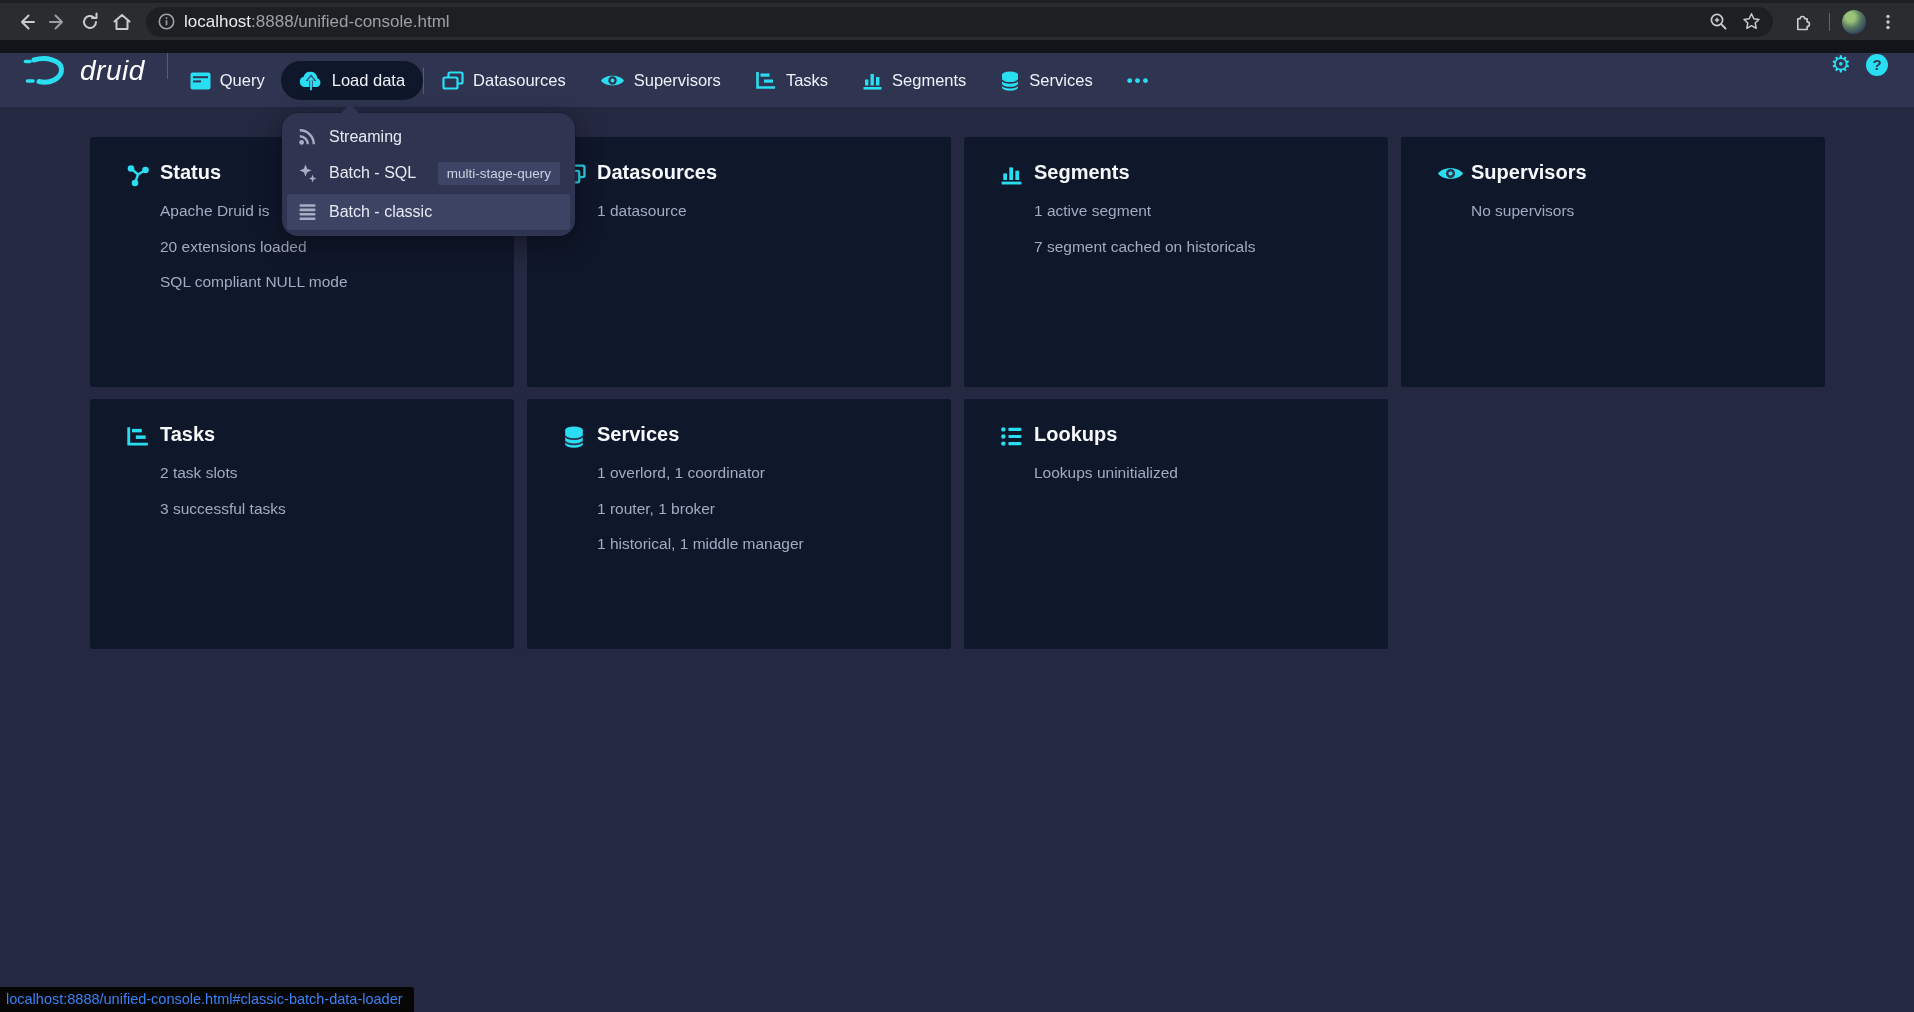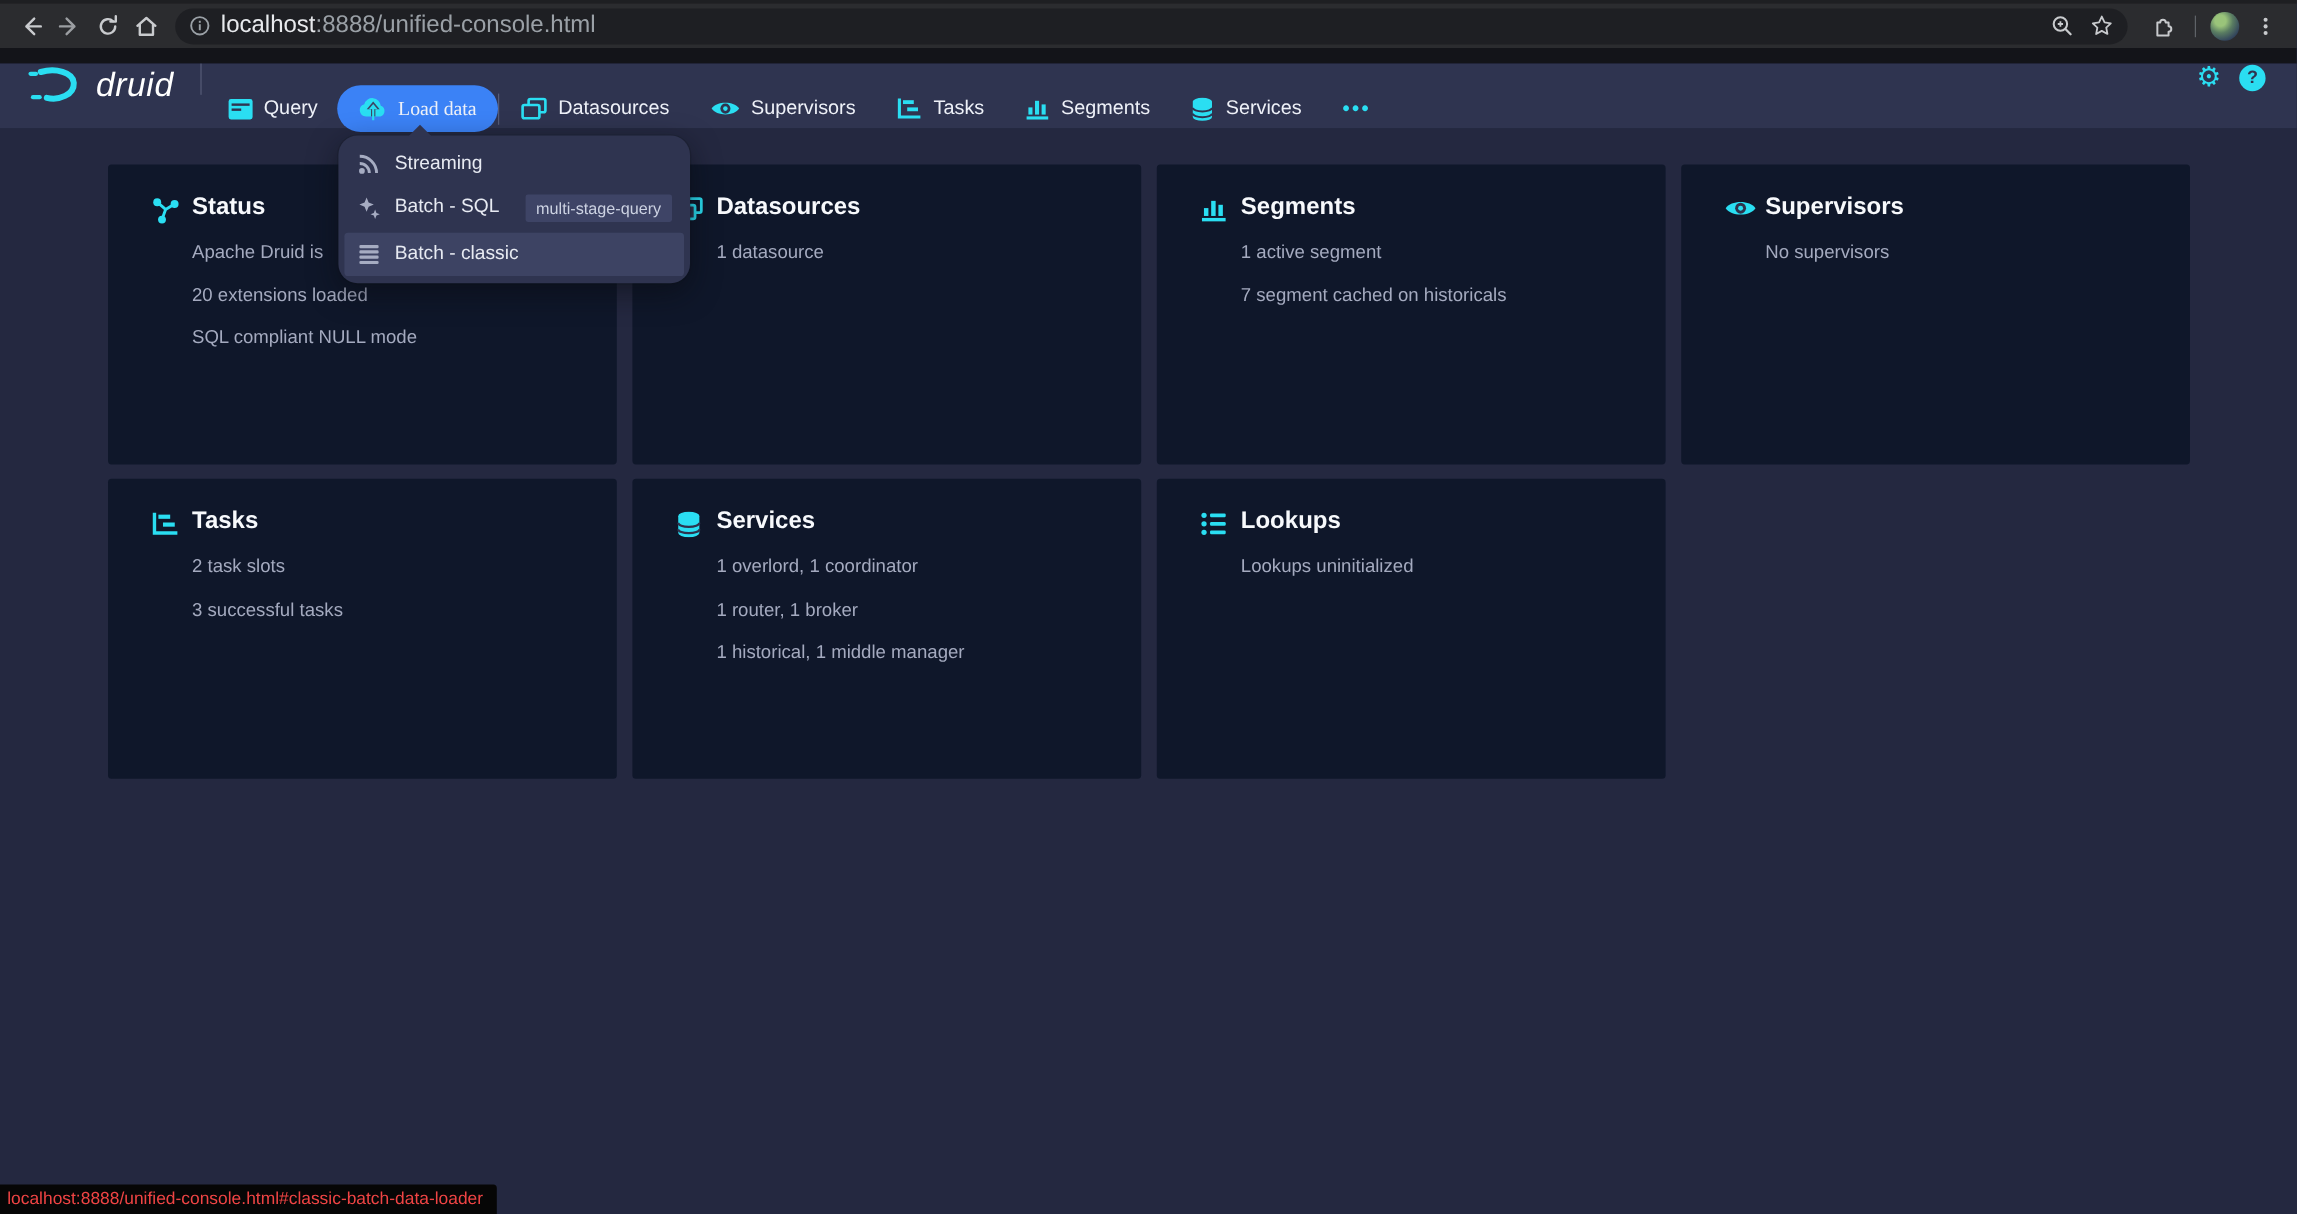--- a/index.html
+++ b/index.html
@@ -6,37 +6,37 @@
   html,body { width:1914px; height:1012px; overflow:hidden;
     font-family:"Liberation Sans","DejaVu Sans",sans-serif; background:#242840; }
 
   
   .chrome-bar { height:40px; background:#2b2c2f; border-top:3px solid #1e1f22;
     display:flex; align-items:center; padding:0 10px; }
   .chrome-btn { width:32px; height:32px; display:flex; align-items:center; justify-content:center;
     border-radius:50%; flex:0 0 auto; }
   .chrome-btn svg { display:block; }
   .omnibox { flex:1 1 auto; height:30px; background:#1e1f23; border-radius:15px; margin:0 8px 0 8px;
-    display:flex; align-items:center; padding:0 12px; color:#9aa0a6; font-size:20px; }
+    display:flex; align-items:center; padding:0 12px; color:#9aa0a6; font-size:17px; }
   .omnibox .host { color:#e8eaed; }
   .omnibox .spacer { flex:1 1 auto; }
   .chrome-right { display:flex; align-items:center; gap:6px; padding-left:4px; }
   .chrome-sep { width:1px; height:18px; background:#5f6368; margin:0 6px; }
   .avatar { width:24px; height:24px; border-radius:50%;
     background:radial-gradient(circle at 35% 30%, #9ac47a 0 20%, #5a7d62 45%, #33455c 75%, #232d3e); }
   .window-strip { height:13px; background:#131419; }
 
   
   .navbar { height:54px; background:#2f3450; display:flex; align-items:flex-start; color:#eef1f8; }
   .brand { display:flex; align-items:center; gap:10px; padding-left:22px; }
   .wordmark { font-size:28px; font-style:italic; color:#ffffff; letter-spacing:.5px; }
   .nav-sep { width:1px; height:26px; background:#565c78; margin:0 22px; }
   .nav-items { display:flex; align-items:center; gap:34px; }
   .nav-item { display:flex; align-items:center; gap:9px; font-size:16.5px; cursor:pointer; }
-  .nav-item.pill { background:#3b82f6; border-radius:20px; padding:9px 18px; margin:18px -18px;font-family:Liberation Serif, serif; }
+  .nav-item.pill { background:#0f172a; border-radius:20px; padding:9px 18px; margin:8px -18px; }
   .more-dots { color:#2adef2; font-size:17px; font-weight:bold; letter-spacing:2px; }
   .nav-right { margin-left:auto; display:flex; align-items:center; gap:15px; padding-right:26px; }
   .gear { color:#2adef2; font-size:23px; line-height:1; }
   .help-circle { width:22px; height:22px; border-radius:50%; background:#2adef2; color:#2f3450;
     font-weight:bold; font-size:15px; display:flex; align-items:center; justify-content:center; }
 
   
   .dropdown { position:absolute; left:282px; top:113px; width:293px; z-index:50;
     background:#2f3450; border-radius:16px; padding:6px 5px;
     box-shadow:0 0 0 1px rgba(17,20,24,.2), 0 8px 24px rgba(9,11,17,.55); }
@@ -55,21 +55,21 @@
   .cards { display:grid; grid-template-columns:repeat(4,1fr); grid-auto-rows:250px;
     gap:12px 13px; }
   .card { background:#0f172a; border-radius:3px; position:relative;
     padding:24px 24px 24px 70px; cursor:pointer; }
   .card .card-icon { position:absolute; left:36px; top:27px; }
   .card h3 { color:#f7f9fc; font-size:20px; font-weight:bold; margin-bottom:16px; }
   .card .line { color:#a4aabf; font-size:15.5px; margin-bottom:14.5px; line-height:21px; }
 
   
   .status-bubble { position:absolute; left:0; bottom:0; z-index:60; background:#060606;
-    color:#ef4444; font-size:14.5px; padding:4px 11px 5px 6px; border-top-right-radius:3px; }
+    color:#3b82f6; font-size:14.5px; padding:4px 11px 5px 6px; border-top-right-radius:3px; }
 </style>
 </head>
 <body>
 
 <div class="chrome-bar">
   <div class="chrome-btn">
     <svg width="22" height="22" viewBox="0 0 22 22">
         <path d="M13.5 4.5 L7 11 L13.5 17.5 M7 11 H19" stroke="#c9cbce" stroke-width="2" fill="none" stroke-linecap="round" stroke-linejoin="round"></path>
       </svg>
   </div>

